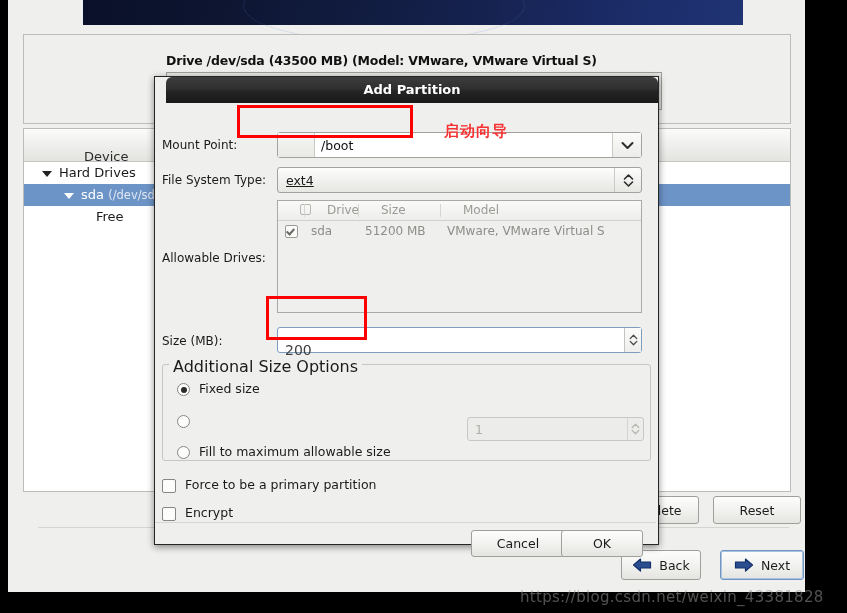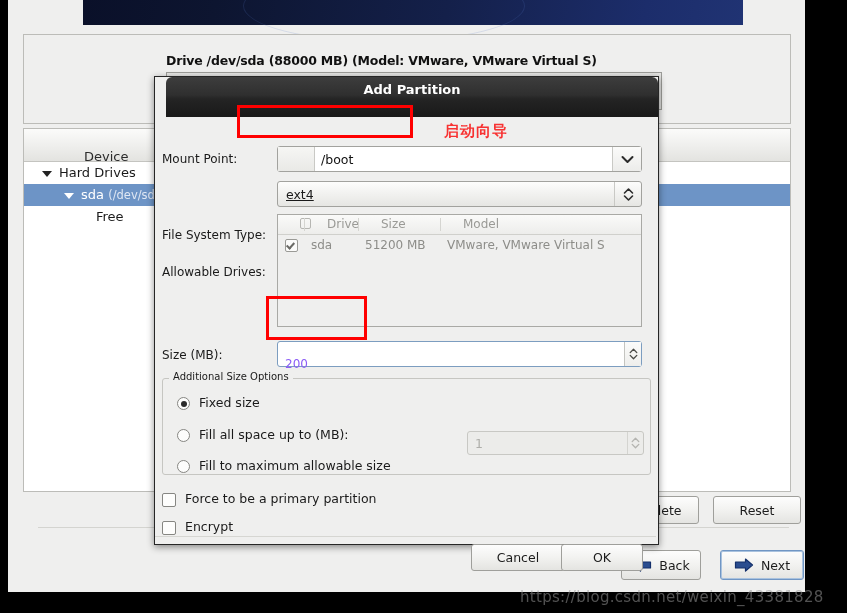--- a/index.html
+++ b/index.html
@@ -90,21 +90,21 @@
   #btn-back{position:absolute;left:613px;top:550px;width:80px;height:30px;gap:7px;}
   #btn-next{position:absolute;left:712px;top:550px;width:84px;height:30px;gap:7px;}
   .arrow-ico{display:inline-block;width:20px;height:14px;position:relative;}
   
   #dialog{
     position:absolute;left:154px;top:76px;width:503px;height:467px;
     background:#efefee;border:1px solid #262626;
     box-shadow:0 2px 7px rgba(0,0,0,.45);
   }
   #dlg-title{
-    height:40px;line-height:26px;text-align:center;
+    height:26px;line-height:26px;text-align:center;
     background:linear-gradient(180deg,#3d3d3d 0%,#2f2f2f 45%,#242424 55%,#191919 100%);
     color:#fff;font-weight:bold;font-size:13px;
     border-top-left-radius:6px;border-top-right-radius:6px;margin-left:11px;
   }
   #dlg-body{position:relative;height:441px;}
   .lbl{position:absolute;font-size:12px;color:#1a1a1a;}
   
   #mp-row{position:absolute;left:122px;top:29px;width:365px;height:32px;}
   #mp-combo{
     position:absolute;left:0;top:0;width:365px;height:26px;
@@ -169,35 +169,35 @@
     border-right:2px solid #6a6a66;border-bottom:2px solid #6a6a66;
     transform:rotate(42deg);
   }
   
   #size-row{position:absolute;left:122px;top:224px;width:365px;height:26px;}
   #size-input{
     box-sizing:border-box;width:100%;height:100%;
     border:1px solid #7c9dc0;border-radius:3px;background:#fff;
     display:flex;align-items:center;
   }
-  #size-val{flex:1;padding-left:7px;font-size:12px;color:#8b5cf6;margin-top:20px;}
+  #size-val{flex:1;padding-left:7px;font-size:14px;color:#404040;margin-top:20px;}
   #size-arrows{
     width:16px;height:100%;display:flex;flex-direction:column;
     align-items:center;justify-content:center;gap:2px;
     border-left:1px solid #c4c4c0;
     background:linear-gradient(180deg,#fbfbfa 0%,#eeeeec 100%);
   }
   
   #aso-group{
     position:absolute;left:7px;top:261px;width:489px;height:97px;
     border:1px solid #c6c6c2;border-radius:3px;box-sizing:border-box;
   }
   #aso-legend{
     position:absolute;left:14px;top:254px;background:#efefee;padding:0 4px;
-    font-size:10px;color:#1a1a1a;
+    font-size:16px;color:#1a1a1a;
   }
   .radio-line{position:absolute;left:22px;font-size:12.5px;color:#1a1a1a;}
   .radio{
     display:inline-block;width:11px;height:11px;border:1px solid #868682;
     border-radius:50%;background:#fdfdfc;vertical-align:middle;
     margin-right:9px;position:relative;
   }
   .radio.on::after{
     content:"";position:absolute;left:2.5px;top:2.5px;width:6px;height:6px;
     border-radius:50%;background:#2b2b2b;
@@ -238,21 +238,21 @@
 </head>
 <body>
 
 <div id="bg-window">
 
   <div id="banner">
     <div class="arc"></div>
   </div>
 
   <div id="drive-panel">
-    <div id="drive-label">Drive /dev/sda (88000 MB) (Model: VMware, VMware Virtual S)</div>
+    <div id="drive-label">Drive /dev/sda (43500 MB) (Model: VMware, VMware Virtual S)</div>
     <div id="drive-bar">
       <span class="seg-label">Free</span>
     </div>
   </div>
 
   <div id="tree-panel">
     <div id="tree-head">
       <span class="col" id="col-device">Device</span>
       <span class="col" id="col-file">File</span>
     </div>
@@ -305,21 +305,21 @@
         <div id="mp-btnpad"></div>
         <div id="mp-text">/boot</div>
         <div id="mp-arrow">
           <svg width="13" height="9" viewBox="0 0 13 9">
             <path d="M1.5 2 L6.5 7 L11.5 2" fill="none" stroke="#2b2b2b" stroke-width="2" stroke-linecap="round" stroke-linejoin="round"></path>
           </svg>
         </div>
       </div>
     </div>
 
-    <span class="lbl" style="left:7px;top:70px;margin-top:41px;">File System Type:</span>
+    <span class="lbl" style="left:7px;top:70px;">File System Type:</span>
     <div id="fs-row">
       <div id="fs-combo">
         <div id="fs-text">ext4</div>
         <div id="fs-arrows">
           <svg width="11" height="15" viewBox="0 0 11 15">
             <path d="M1.5 6 L5.5 2 L9.5 6" fill="none" stroke="#2b2b2b" stroke-width="1.6" stroke-linecap="round" stroke-linejoin="round"></path>
             <path d="M1.5 9 L5.5 13 L9.5 9" fill="none" stroke="#2b2b2b" stroke-width="1.6" stroke-linecap="round" stroke-linejoin="round"></path>
           </svg>
         </div>
       </div>
@@ -358,21 +358,21 @@
       </div>
     </div>
 
     <div id="aso-group"></div>
     <span id="aso-legend">Additional Size Options</span>
 
     <div class="radio-line" style="top:278px;">
       <span class="radio on"></span><span>Fixed size</span>
     </div>
     <div class="radio-line" style="top:310px;">
-      <span class="radio"></span><span>Fill all space up to (MB):</span>
+      <span class="radio"></span>
     </div>
     <div class="radio-line" style="top:341px;">
       <span class="radio"></span><span>Fill to maximum allowable size</span>
     </div>
 
     <div id="fill-spin">
       <div id="fill-val">1</div>
       <div id="fill-arrows">
         <svg width="9" height="14" viewBox="0 0 9 14">
           <path d="M1.2 5.6 L4.5 2.2 L7.8 5.6" fill="none" stroke="#b4b4b0" stroke-width="1.3" stroke-linecap="round" stroke-linejoin="round"></path>

